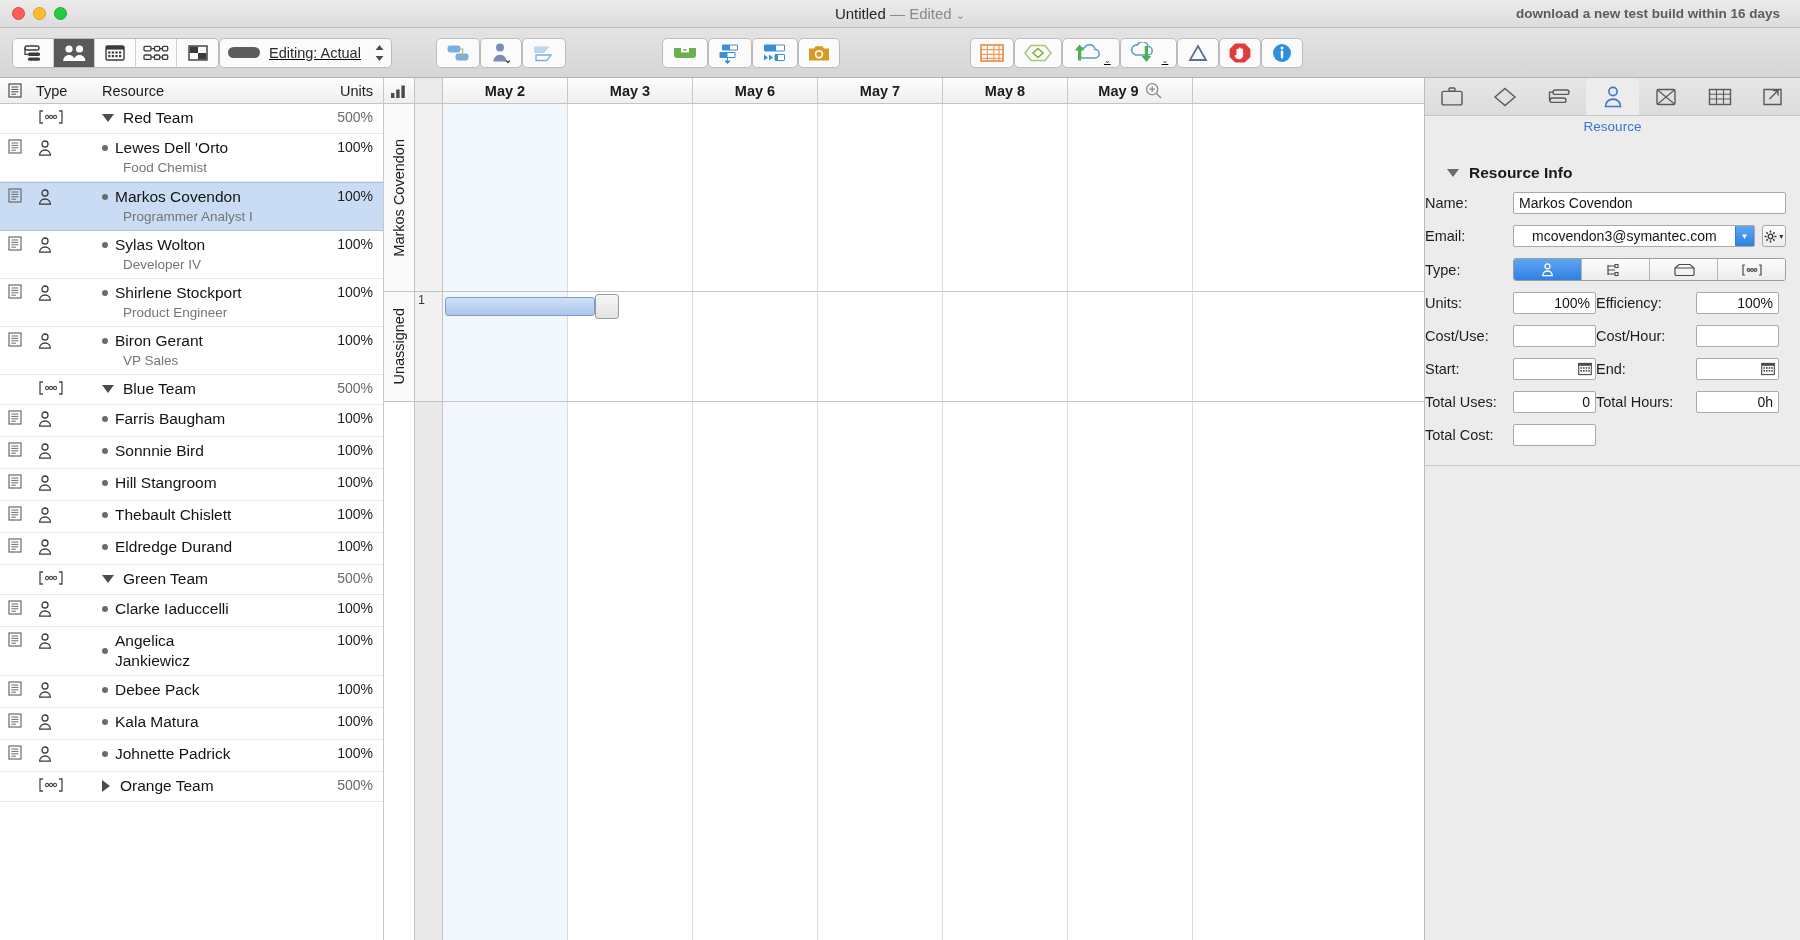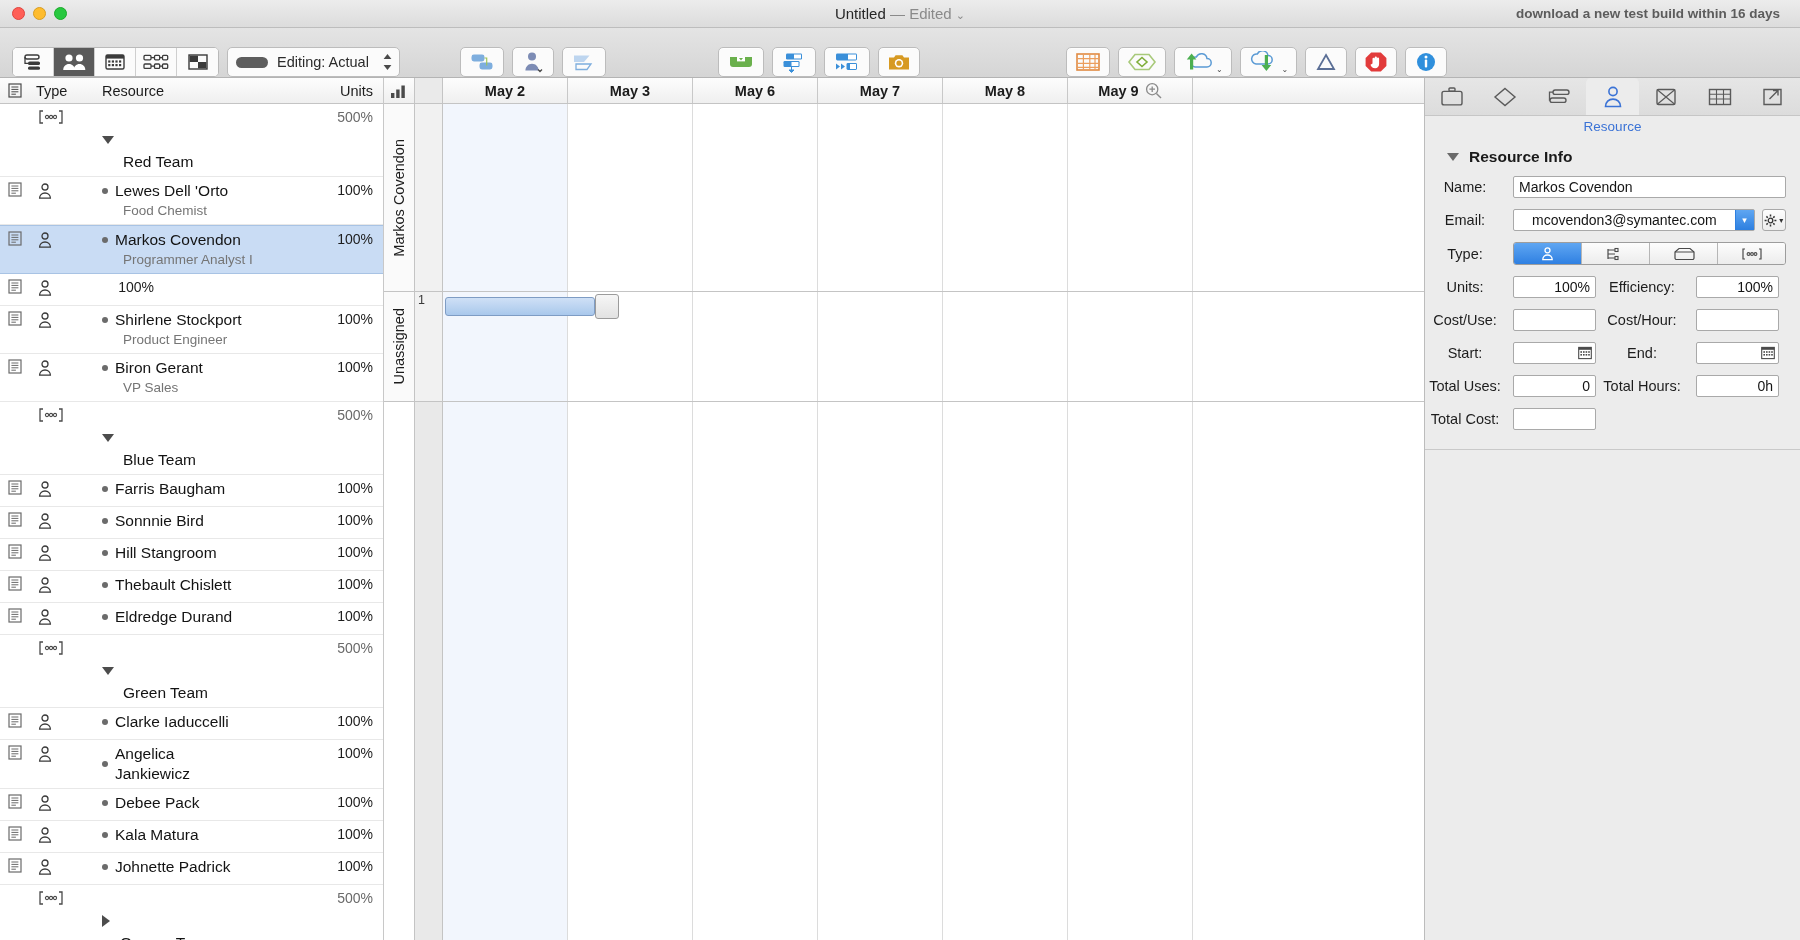--- a/index.html
+++ b/index.html
@@ -34,22 +34,23 @@
   .title-right {
     margin-left: auto; padding-right: 20px;
     font-size: 13.5px; font-weight: bold; color: #5c5c5c;
   }
 
   
   .toolbar {
     height: 50px; flex: 0 0 50px;
     background: linear-gradient(#e4e4e4, #d5d5d5);
     border-bottom: 1px solid #b4b4b4;
-    display: flex; align-items: flex-end; padding: 0 12px; gap: 8px;
+    display: flex; align-items: center; padding: 0 12px; gap: 0;
     position: relative;
+    text-decoration: underline;
   }
   .seg {
     display: flex; height: 30px; border-radius: 5px; overflow: hidden;
     border: 1px solid #b9b9b9; background: #fbfbfb;
     box-shadow: 0 1px 0 rgba(255,255,255,.7) inset;
   }
   .seg .sbtn {
     width: 41px; display: flex; align-items: center; justify-content: center;
     border-right: 1px solid #cfcfcf; background: #fbfbfb; cursor: default;
   }
@@ -84,21 +85,21 @@
   .c-doc { width: 30px; display: flex; align-items: center; justify-content: center; }
   .c-type { width: 60px; padding-left: 6px; }
   .c-res { flex: 1 1 auto; padding-left: 12px; }
   .c-units { width: 74px; text-align: right; padding-right: 10px; }
   .row { display: flex; align-items: flex-start; border-bottom: 1px solid #e8e8e8; padding: 4px 0 4px 0; min-height: 26px; }
   .row.sel { background: #c9dcf4; border-top: 1px solid #a8c3e4; border-bottom: 1px solid #a8c3e4; }
   .row .c-doc, .row .c-type { padding-top: 1px; }
   .row .c-res { display: flex; flex-direction: column; }
   .res-line { display: flex; align-items: center; gap: 7px; }
   .rname { font-size: 15.5px; color: #131313; line-height: 20px; }
-  .rname.group { font-weight: normal; margin-top: 44px; }
+  .rname.group { font-weight: normal; }
   .rtitle { font-size: 13.5px; color: #757575; line-height: 19px; padding-left: 21px; }
   .bullet { width: 6px; height: 6px; border-radius: 50%; background: #6b6b6b; flex: 0 0 6px; }
   .tri { width: 0; height: 0; flex: 0 0 auto; }
   .tri.down { border-left: 6px solid transparent; border-right: 6px solid transparent; border-top: 8px solid #4c4c4c; margin-right: 2px;}
   .tri.right { border-top: 6px solid transparent; border-bottom: 6px solid transparent; border-left: 8px solid #4c4c4c; margin-right: 3px;}
   .units { font-size: 14px; color: #1d1d1d; }
   .units.group { color: #6a6a6a; }
   .rname.wrap { max-width: 132px; }
 
   
@@ -150,25 +151,25 @@
     width: 376px; flex: 0 0 376px; background: #ececec; border-left: 1px solid #bcbcbc;
     display: flex; flex-direction: column;
   }
   .insp-tabs {
     height: 38px; flex: 0 0 38px; background: linear-gradient(#e6e6e6,#dcdcdc);
     display: flex; align-items: stretch; border-bottom: 1px solid #c6c6c6;
   }
   .itab { flex: 1 1 0; display: flex; align-items: center; justify-content: center; cursor: default; }
   .itab.active { background: #ececec; border-radius: 5px 5px 0 0; }
   .insp-tabname { text-align: center; font-size: 13.5px; color: #3b73d6; padding: 3px 0 6px; background:#ececec; }
-  .section-hd { display: flex; align-items: center; gap: 10px; padding: 8px 0 10px 22px; }
+  .section-hd { display: flex; align-items: center; gap: 10px; padding: 8px 0 10px 22px; margin-top: 16px; }
   .section-hd .lbl { font-size: 15.5px; font-weight: bold; color: #1a1a1a; }
   .tri-ins { width:0;height:0;border-left:6px solid transparent;border-right:6px solid transparent;border-top:8px solid #6a6a6a; }
   .frow { display: flex; align-items: center; margin: 0 0 11px 0; padding-right: 14px; }
-  .flabel { font-size: 14.5px; color: #1d1d1d; text-align: center; width: 88px; flex: 0 0 88px; padding-right: 8px; }
+  .flabel { font-size: 14.5px; color: #1d1d1d; text-align: left; width: 88px; flex: 0 0 88px; padding-right: 8px; }
   .finput {
     height: 22px; background: #fff; border: 1px solid #a9a9a9; border-radius: 2px;
     font-size: 14px; color: #141414; display: flex; align-items: center; padding: 0 5px;
   }
   .finput.wide { flex: 1 1 auto; }
   .finput.num { width: 83px; flex: 0 0 83px; justify-content: flex-end; }
   .finput.date { width: 83px; flex: 0 0 83px; justify-content: flex-end; padding-right: 3px; }
   .finput.cost { width: 83px; flex: 0 0 83px; }
   .combo { flex: 1 1 auto; display: flex; align-items: stretch; height: 22px; border: 1px solid #a9a9a9; border-radius: 2px; background:#fff; }
   .combo .val { flex: 1 1 auto; display:flex; align-items:center; padding: 0 18px; font-size: 14px; color: #141414; }
@@ -470,20 +471,27 @@
                 <rect x="1" y="1" width="12" height="13" fill="none" stroke="#6a6a6a" stroke-width="1.2"></rect>
                 <g stroke="#6a6a6a" stroke-width="1">
                   <path d="M3.4 4h7M3.4 6.4h7M3.4 8.8h7M3.4 11.2h4.5"></path>
                 </g>
               </svg>
             </div>
             <div class="c-type"><svg width="18" height="18" viewBox="0 0 18 18">
                 <circle cx="9" cy="5" r="3" fill="none" stroke="#3a3a3a" stroke-width="1.3"></circle>
                 <path d="M3.6 16.2 c0-3 2.4-5.2 5.4-5.2 s5.4 2.2 5.4 5.2z" fill="none" stroke="#3a3a3a" stroke-width="1.3"></path>
               </svg></div>
+            <div class="c-res">
+              <div class="res-line">
+                <span class="bullet"></span>
+                <span class="rname">Sylas Wolton</span>
+              </div>
+              <div class="rtitle">Developer IV</div>
+            </div>
             <div class="c-units"><span class="units">100%</span></div>
           </div>
           <div class="row">
             <div class="c-doc">
               <svg width="14" height="15" viewBox="0 0 14 15">
                 <rect x="1" y="1" width="12" height="13" fill="none" stroke="#6a6a6a" stroke-width="1.2"></rect>
                 <g stroke="#6a6a6a" stroke-width="1">
                   <path d="M3.4 4h7M3.4 6.4h7M3.4 8.8h7M3.4 11.2h4.5"></path>
                 </g>
               </svg>

